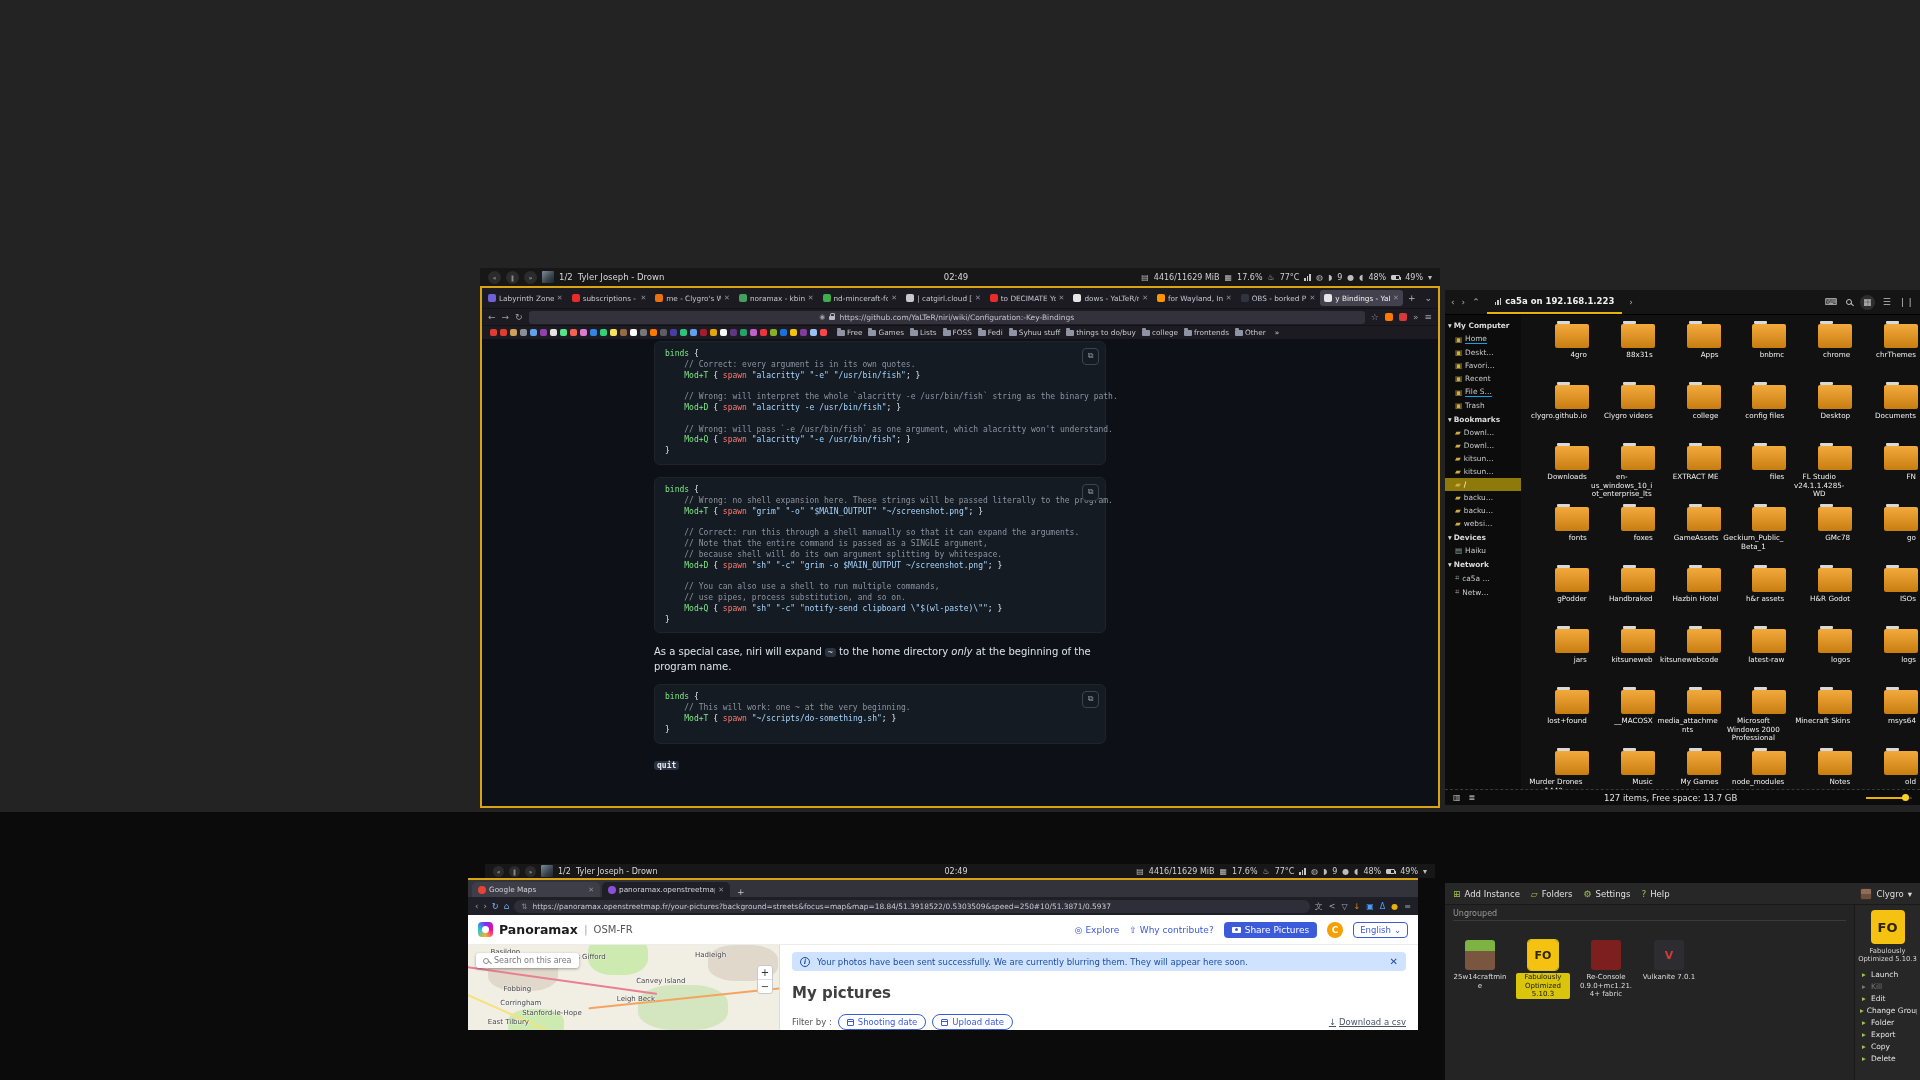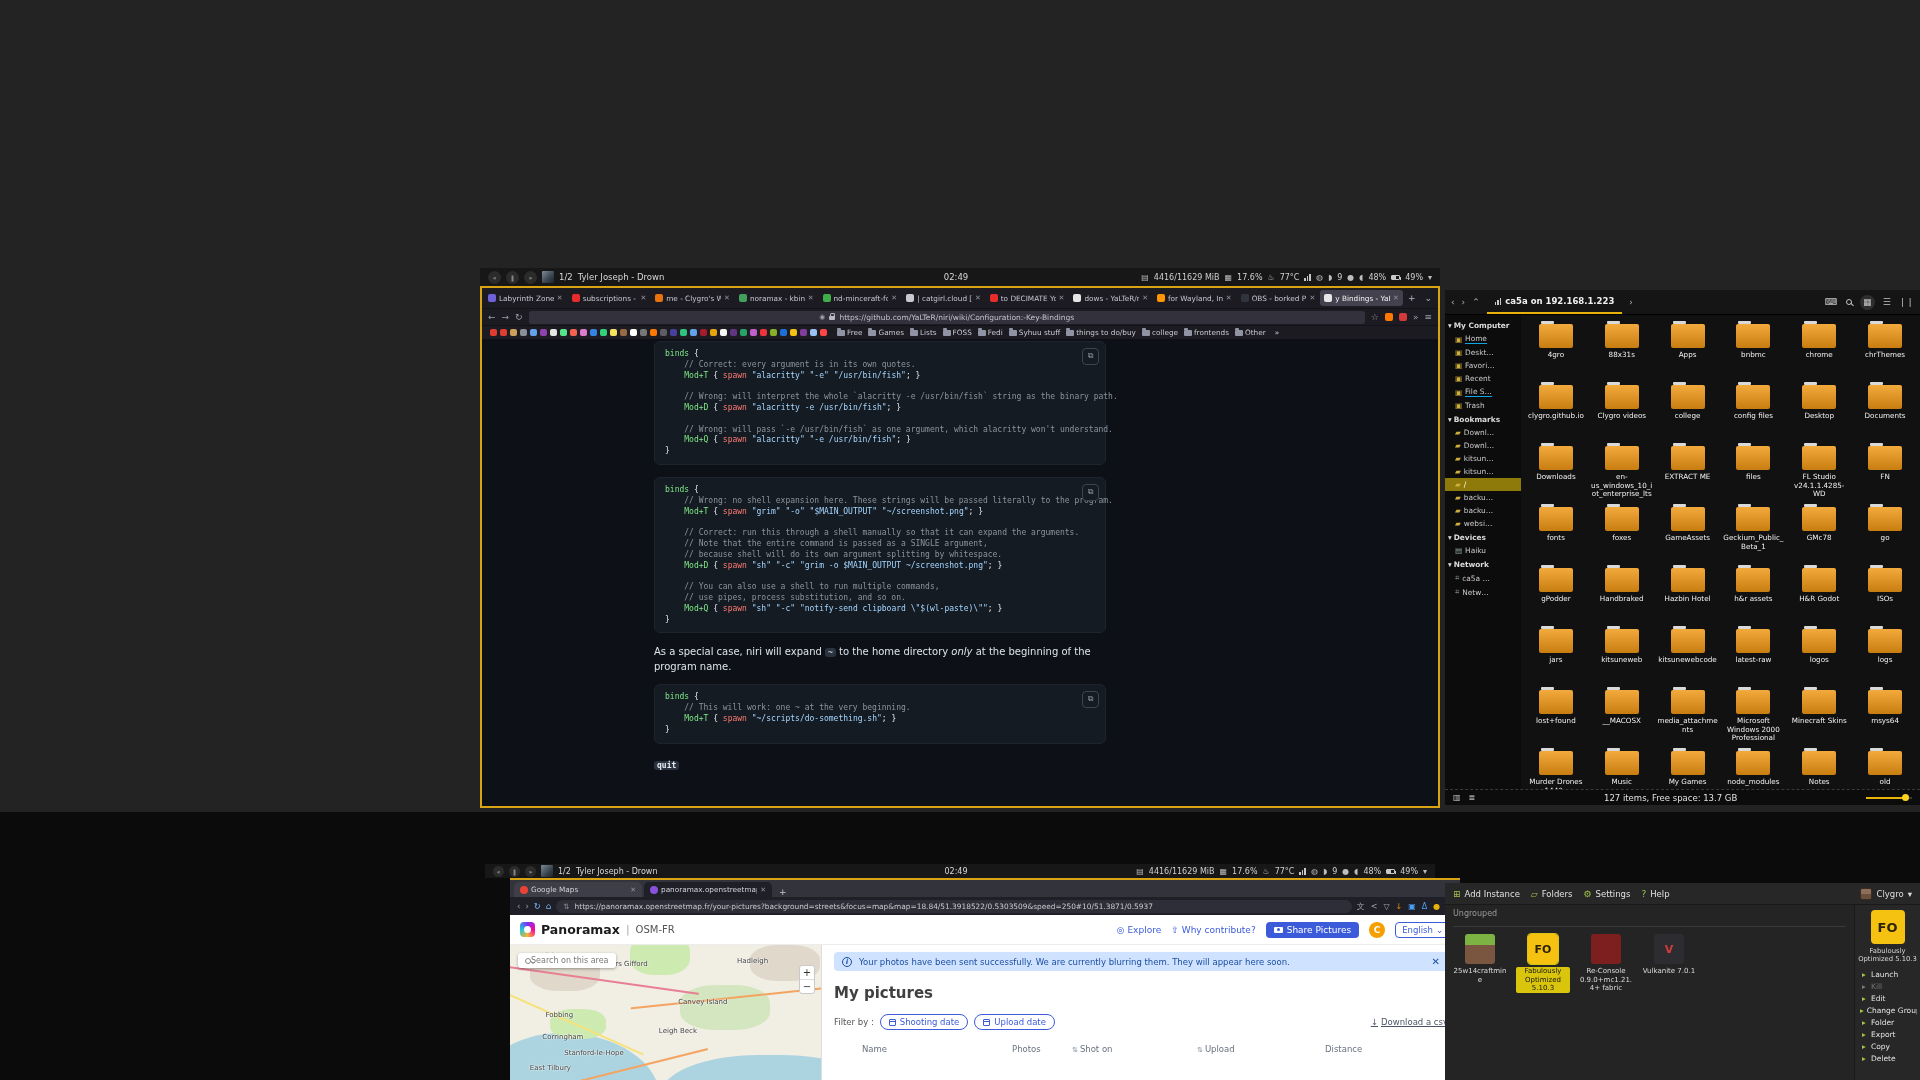--- a/index.html
+++ b/index.html
@@ -63,31 +63,31 @@
   .mag{width:6px;height:6px;border:1.3px solid #c5c5c5;border-radius:50%;position:relative;display:inline-block}
   .mag::after{content:"";position:absolute;width:4px;height:1.3px;background:#c5c5c5;transform:rotate(45deg);right:-3.5px;bottom:-1px}
   .fm-main{flex:1;display:flex;min-height:0}
   .fm-side{width:76px;background:#0c0c0c;padding:3px 0;font-size:7.4px;color:#c9c9c9;overflow:hidden}
   .fm-hdr{font-weight:bold;color:#dcdcdc;padding:3px 3px 2px;display:flex;gap:2px;align-items:center}
   .fm-it{display:flex;align-items:center;gap:3px;padding:2px 2px 2px 10px;white-space:nowrap;overflow:hidden}
   .fm-it .ig{font-size:7.5px;color:#cfae3d;flex:none}
   .fm-it.f-sel{background:#8d7a0a;color:#fff}
   .fm-it.f-u .lb{border-bottom:1px solid #0ea5e9}
   .fm-grid{flex:1;display:grid;grid-template-columns:repeat(6,1fr);grid-auto-rows:61px;padding:6px 2px 0;overflow:hidden}
-  .fo{display:flex;flex-direction:column;align-items:center;font-size:7.2px;color:#f2f2f2;text-align:center;overflow:hidden}
+  .fo{display:flex;flex-direction:column;align-items:flex-end;font-size:7.2px;color:#f2f2f2;text-align:center;overflow:hidden}
   .fo-ic{width:34px;height:24px;background:linear-gradient(180deg,#f3aa3c,#c87d10);border-radius:2px;position:relative;flex:none;margin-top:3px}
   .fo-ic::before{content:"";position:absolute;top:-3px;left:2px;width:13px;height:3px;background:#d9d9d9;border-radius:1px}
   .fo-nm{margin-top:3px;line-height:8.5px;max-height:26px;overflow:hidden;word-break:break-word;padding:0 2px}
   .fm-status{height:16px;display:flex;align-items:center;background:#0c0c0c;border-top:1px dashed #3a3a3a;color:#e0e0e0;font-size:8.5px;padding:0 8px;gap:8px}
   .fm-status .txt{margin:0 auto}
   .sl{width:46px;height:2px;background:linear-gradient(90deg,#e7b308 86%,#3a3a3a 86%);position:relative}
   .sl-kn{position:absolute;right:3px;top:-2.5px;width:7px;height:7px;border-radius:50%;background:#ffd21e}
 
   
-  #win-b{position:absolute;left:510px;top:878px;width:950px;height:202px;border-top:2px solid #d9a413;background:#fff;display:flex;flex-direction:column;overflow:hidden}
+  #win-b{position:absolute;left:468px;top:878px;width:950px;height:152px;border-top:2px solid #d9a413;background:#fff;display:flex;flex-direction:column;overflow:hidden}
   .cr-tabs{height:17px;background:#32333b;display:flex;align-items:flex-end;padding:2px 4px 0;gap:2px}
   .cr-tab{height:15px;display:flex;align-items:center;gap:3px;padding:0 6px;font-size:7.3px;color:#d3d3da;background:#3d3e47;border-radius:5px 5px 0 0;width:128px;min-width:0}
   .cr-tab.f-active{background:#1f2027}
   .cr-tab .tl{overflow:hidden;white-space:nowrap;flex:1}
   .cr-add{color:#c5c5cc;font-size:9px;padding:0 5px}
   .cr-nav{height:18px;background:#1f2027;display:flex;align-items:center;gap:5px;padding:0 7px;color:#9fa0a8;font-size:8.5px}
   .url-pill{flex:1;height:13px;background:#2d2e37;border-radius:7px;display:flex;align-items:center;padding:0 7px;font-size:7.4px;color:#c9cad1;gap:5px;min-width:0}
   .url-pill .ut{overflow:hidden;white-space:nowrap}
   .cr-ric{display:flex;align-items:center;gap:6px;font-size:8px}
   .px-header{height:30px;background:#fff;display:flex;align-items:center;padding:0 10px;gap:6px;border-bottom:1px solid #ececec}
@@ -100,21 +100,21 @@
   .px-link{color:#3b5bdb;font-size:9px;display:flex;align-items:center;gap:3px}
   .share-btn{background:#3b5bdb;color:#fff;border-radius:4px;padding:3px 8px;font-size:9px;display:flex;align-items:center;gap:4px}
   .cam{width:9px;height:6px;background:#fff;border-radius:1px;position:relative}
   .cam::before{content:"";position:absolute;left:3px;top:1.5px;width:3px;height:3px;border-radius:50%;background:#3b5bdb}
   .avatar{width:16px;height:16px;border-radius:50%;background:#f59f00;color:#fff;font-size:9px;display:flex;align-items:center;justify-content:center;font-weight:bold}
   .lang-btn{border:1px solid #3b5bdb;color:#3b5bdb;border-radius:4px;padding:2px 6px;font-size:8.5px;display:flex;gap:3px;align-items:center}
   .px-body{flex:1;display:flex;min-height:0}
   .map{width:312px;position:relative;background:#f1eee4;overflow:hidden;border-right:1px solid #ddd}
   .patch{position:absolute;border-radius:40%}
   .road{position:absolute;height:1.6px;border-radius:2px}
-  .map-search{position:absolute;left:8px;top:8px;background:#fff;border-radius:3px;box-shadow:0 1px 3px rgba(0,0,0,.35);padding:3px 7px;font-size:8px;color:#777;display:flex;align-items:center;z-index:3}
+  .map-search{position:absolute;left:8px;top:8px;background:#fff;border-radius:3px;box-shadow:0 1px 3px rgba(0,0,0,.35);padding:3px 7px;font-size:8px;color:#777;display:flex;gap:5px;align-items:center;z-index:3}
   .map .mag{border-color:#888}.map .mag::after{background:#888}
   .zoomctl{position:absolute;right:6px;top:20px;width:16px;background:#fff;border:1px solid #c9c9c9;border-radius:3px;text-align:center;color:#333;font-size:10px;line-height:13px;z-index:3}
   .zoomctl div+div{border-top:1px solid #ddd}
   .mlabel{position:absolute;font-size:7px;color:#444;transform:translate(-50%,-50%);text-shadow:0 0 2px #fff,0 0 2px #fff;white-space:nowrap;z-index:2}
   .panel{flex:1;background:#fff;padding:7px 12px;overflow:hidden}
   .banner{background:#cfe2ff;color:#1d4fa0;border-radius:4px;display:flex;align-items:center;gap:7px;padding:4px 8px;font-size:8.5px}
   .info-i{width:10px;height:10px;border-radius:50%;border:1px solid #1d4fa0;font-size:7px;display:flex;align-items:center;justify-content:center;flex:none;font-style:italic;font-weight:bold}
   .banner .bx{margin-left:auto;font-size:10px;color:#1d4fa0}
   .px-title{color:#404040;font-size:15px;font-weight:bold;margin:13px 0 12px}
   .filter-row{display:flex;align-items:center;gap:6px;font-size:8.5px;color:#555}
@@ -127,21 +127,21 @@
 
   
   #prism{position:absolute;left:1445px;top:883px;width:475px;height:197px;background:#242424;display:flex;flex-direction:column;color:#ddd}
   .pr-top{height:22px;display:flex;align-items:center;gap:11px;padding:0 8px;background:#272727;border-bottom:1px solid #191919;font-size:8.5px}
   .pr-tool{display:flex;align-items:center;gap:4px;color:#e0e0e0}
   .pr-tool .ig{color:#9fc24a;font-size:9px}
   .pr-account{margin-left:auto;display:flex;align-items:center;gap:4px}
   .head-ico{width:12px;height:12px;border-radius:2px;background:linear-gradient(180deg,#8d6e5a 50%,#6d503c 50%);border:1px solid #3a2c20}
   .pr-main{flex:1;display:flex;min-height:0}
   .pr-instances{flex:1;padding:4px 8px;min-width:0}
-  .group-lbl{color:#9a9a9a;font-size:8px;border-bottom:1px solid #3a3a3a;padding-bottom:8px;margin-bottom:7px}
+  .group-lbl{color:#9a9a9a;font-size:8px;border-bottom:1px solid #3a3a3a;padding-bottom:2px;margin-bottom:19px}
   .inst-row{display:flex;gap:9px}
   .inst{width:54px;display:flex;flex-direction:column;align-items:center;text-align:center;gap:3px}
   .inst-ic{width:30px;height:30px;border-radius:3px;display:flex;align-items:center;justify-content:center;font-weight:bold;font-size:11px}
   .inst .nm{font-size:7px;line-height:8.5px;color:#ddd;max-height:26px;overflow:hidden;word-break:break-word}
   .inst.f-sel .nm{background:#d9c50b;color:#151515;border-radius:2px;padding:0 2px}
   .inst.f-sel .inst-ic{outline:1px solid #d9c50b}
   [data-ic="grass"]{background:linear-gradient(180deg,#7cb342 38%,#7a5540 38%)}
   [data-ic="fo"]{background:#f5c211;color:#2d2305}
   [data-ic="re"]{background:#7e1f1f;color:#ff8a5c;font-size:9px}
   [data-ic="vulk"]{background:#2c2c31;color:#d43a3a}

